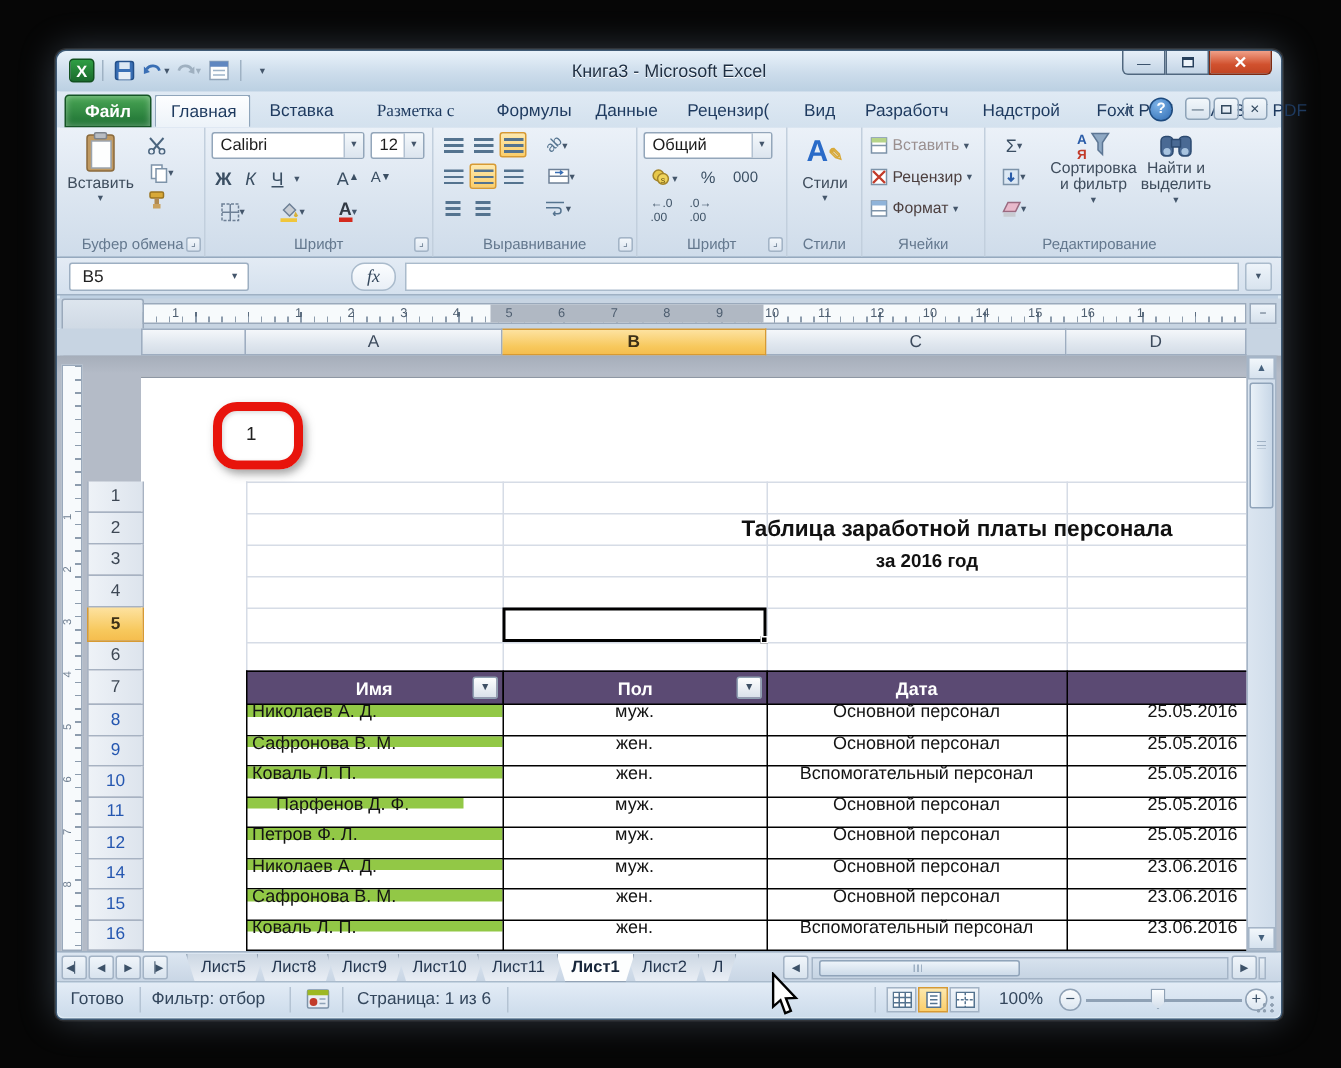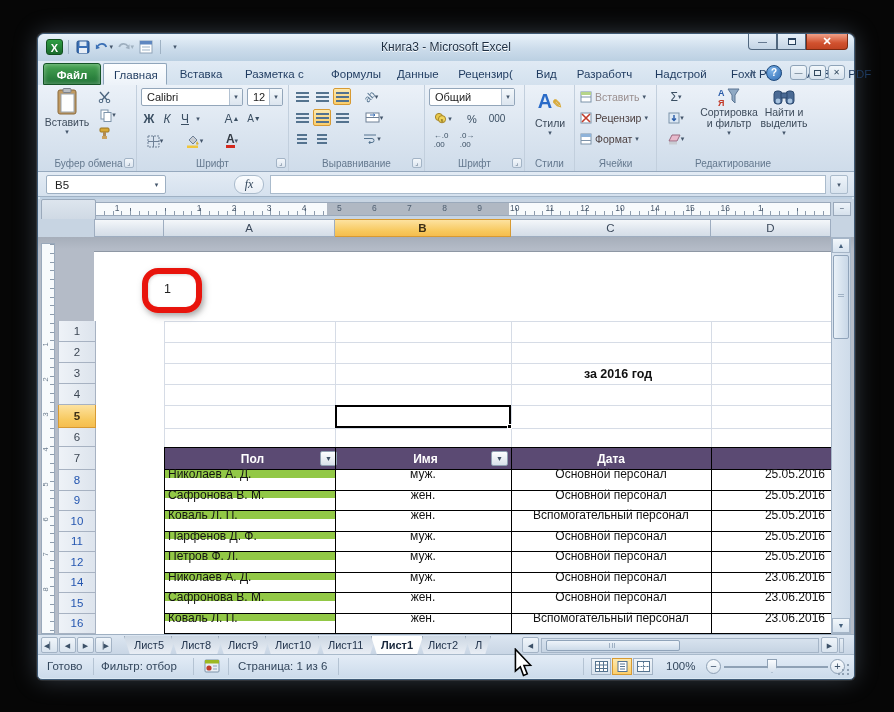--- a/index.html
+++ b/index.html
@@ -169,21 +169,21 @@
           </div>
       <div class="wbtn close">✕</div>
     </div>
   </div>
 
   <div class="abs tabrow">
     <div id="rtabs">
           <div class="rtab file" style="left: 5px; width: 58px; text-align: center;">Файл</div>
           <div class="rtab active" style="left: 65px; width: 64px; text-align: center;">Главная</div>
           <div class="rtab" style="left: 131px; width: 64px; text-align: center;">Вставка</div>
-          <div class="rtab" style="left: 197px; width: 84px; ">Разметка с</div>
+          <div class="rtab" style="left: 197px; width: 84px; text-align: center; font-family: Liberation Serif, serif;">Разметка с</div>
           <div class="rtab" style="left: 283px; width: 64px; text-align: center;">Формулы</div>
           <div class="rtab" style="left: 349px; width: 58px; text-align: center;">Данные</div>
           <div class="rtab" style="left: 409px; width: 77px; text-align: center;">Рецензир(</div>
           <div class="rtab" style="left: 488px; width: 38px; text-align: center;">Вид</div>
           <div class="rtab" style="left: 528px; width: 77px; text-align: center;">Разработч</div>
           <div class="rtab" style="left: 607px; width: 71px; text-align: center;">Надстрой</div>
           <div class="rtab" style="left: 680px; width: 77px; text-align: center;">Foxit PDF</div>
           <div class="rtab" style="left: 759px; width: 77px; text-align: center;">ABBYY PDF</div>
         </div>
     <div class="tr-ctl" style="left:706px;width:16px">∧</div>
@@ -505,25 +505,26 @@
           <div class="gl-h" style="top: 168px;"></div>
           <div class="gl-h" style="top: 191px;"></div>
           <div class="gl-h" style="top: 210px;"></div>
           <div class="gl-v" style="left: 126px; top: 84px; height: 126px;"></div>
           <div class="gl-v" style="left: 297px; top: 84px; height: 126px;"></div>
           <div class="gl-v" style="left: 473px; top: 84px; height: 126px;"></div>
           <div class="gl-v" style="left: 673px; top: 84px; height: 126px;"></div>
         </div>
     <div class="annot"></div>
     <div class="annot-txt">1</div>
+    <div class="sheet-title" style="top:107px;font-size:15px">Таблица заработной платы персонала</div>
     <div class="sheet-title" style="top:130px;font-size:12.5px;left:340px">за 2016 год</div>
     <div id="tablelayer">
           <div class="tblhdr" style="top: 210px; height: 23px;">
+            <div class="thcell" style="width: 171px; border-left: none;">Имя<div class="filterbtn">▼</div></div>
             <div class="thcell" style="width: 176px; border-left: 1px solid rgb(0, 0, 0);">Пол<div class="filterbtn">▼</div></div>
-            <div class="thcell" style="width: 171px; border-left: none;">Имя<div class="filterbtn">▼</div></div>
             <div class="thcell" style="width: 120px; justify-content: flex-end; padding-right: 6px; border-left: 1px solid rgb(0, 0, 0);">Дата</div>
           </div>
           <div class="trow" style="top: 233px; height: 21px;">
             <div class="tcell" style="left: 0px; width: 171px; justify-content: flex-start; padding-left: 4px; background: var(--name_cell);">Николаев А. Д.</div>
             <div class="tcell" style="left: 171px; width: 176px; justify-content: center;">муж.</div>
             <div class="tcell" style="left: 347px; width: 200px; justify-content: center;">Основной персонал</div>
             <div class="tcell" style="left: 547px; width: 120px; justify-content: flex-end; padding-right: 6px;">25.05.2016</div>
           </div>
           <div class="trow" style="top: 254px; height: 20px;">
             <div class="tcell" style="left: 0px; width: 171px; justify-content: flex-start; padding-left: 4px; background: var(--name_cell);">Сафронова В. М.</div>
@@ -531,21 +532,21 @@
             <div class="tcell" style="left: 347px; width: 200px; justify-content: center;">Основной персонал</div>
             <div class="tcell" style="left: 547px; width: 120px; justify-content: flex-end; padding-right: 6px;">25.05.2016</div>
           </div>
           <div class="trow" style="top: 274px; height: 21px;">
             <div class="tcell" style="left: 0px; width: 171px; justify-content: flex-start; padding-left: 4px; background: var(--name_cell);">Коваль Л. П.</div>
             <div class="tcell" style="left: 171px; width: 176px; justify-content: center;">жен.</div>
             <div class="tcell" style="left: 347px; width: 200px; justify-content: center;">Вспомогательный персонал</div>
             <div class="tcell" style="left: 547px; width: 120px; justify-content: flex-end; padding-right: 6px;">25.05.2016</div>
           </div>
           <div class="trow" style="top: 295px; height: 20px;">
-            <div class="tcell" style="left: 0px; width: 171px; justify-content: flex-start; padding-left: 4px; background: var(--name_cell);">Парфенов Д. Ф.</div>
+            <div class="tcell" style="left: 0px; width: 145px; justify-content: flex-start; padding-left: 20px; background: var(--name_cell);">Парфенов Д. Ф.</div>
             <div class="tcell" style="left: 171px; width: 176px; justify-content: center;">муж.</div>
             <div class="tcell" style="left: 347px; width: 200px; justify-content: center;">Основной персонал</div>
             <div class="tcell" style="left: 547px; width: 120px; justify-content: flex-end; padding-right: 6px;">25.05.2016</div>
           </div>
           <div class="trow" style="top: 315px; height: 21px;">
             <div class="tcell" style="left: 0px; width: 171px; justify-content: flex-start; padding-left: 4px; background: var(--name_cell);">Петров Ф. Л.</div>
             <div class="tcell" style="left: 171px; width: 176px; justify-content: center;">муж.</div>
             <div class="tcell" style="left: 347px; width: 200px; justify-content: center;">Основной персонал</div>
             <div class="tcell" style="left: 547px; width: 120px; justify-content: flex-end; padding-right: 6px;">25.05.2016</div>
           </div>

